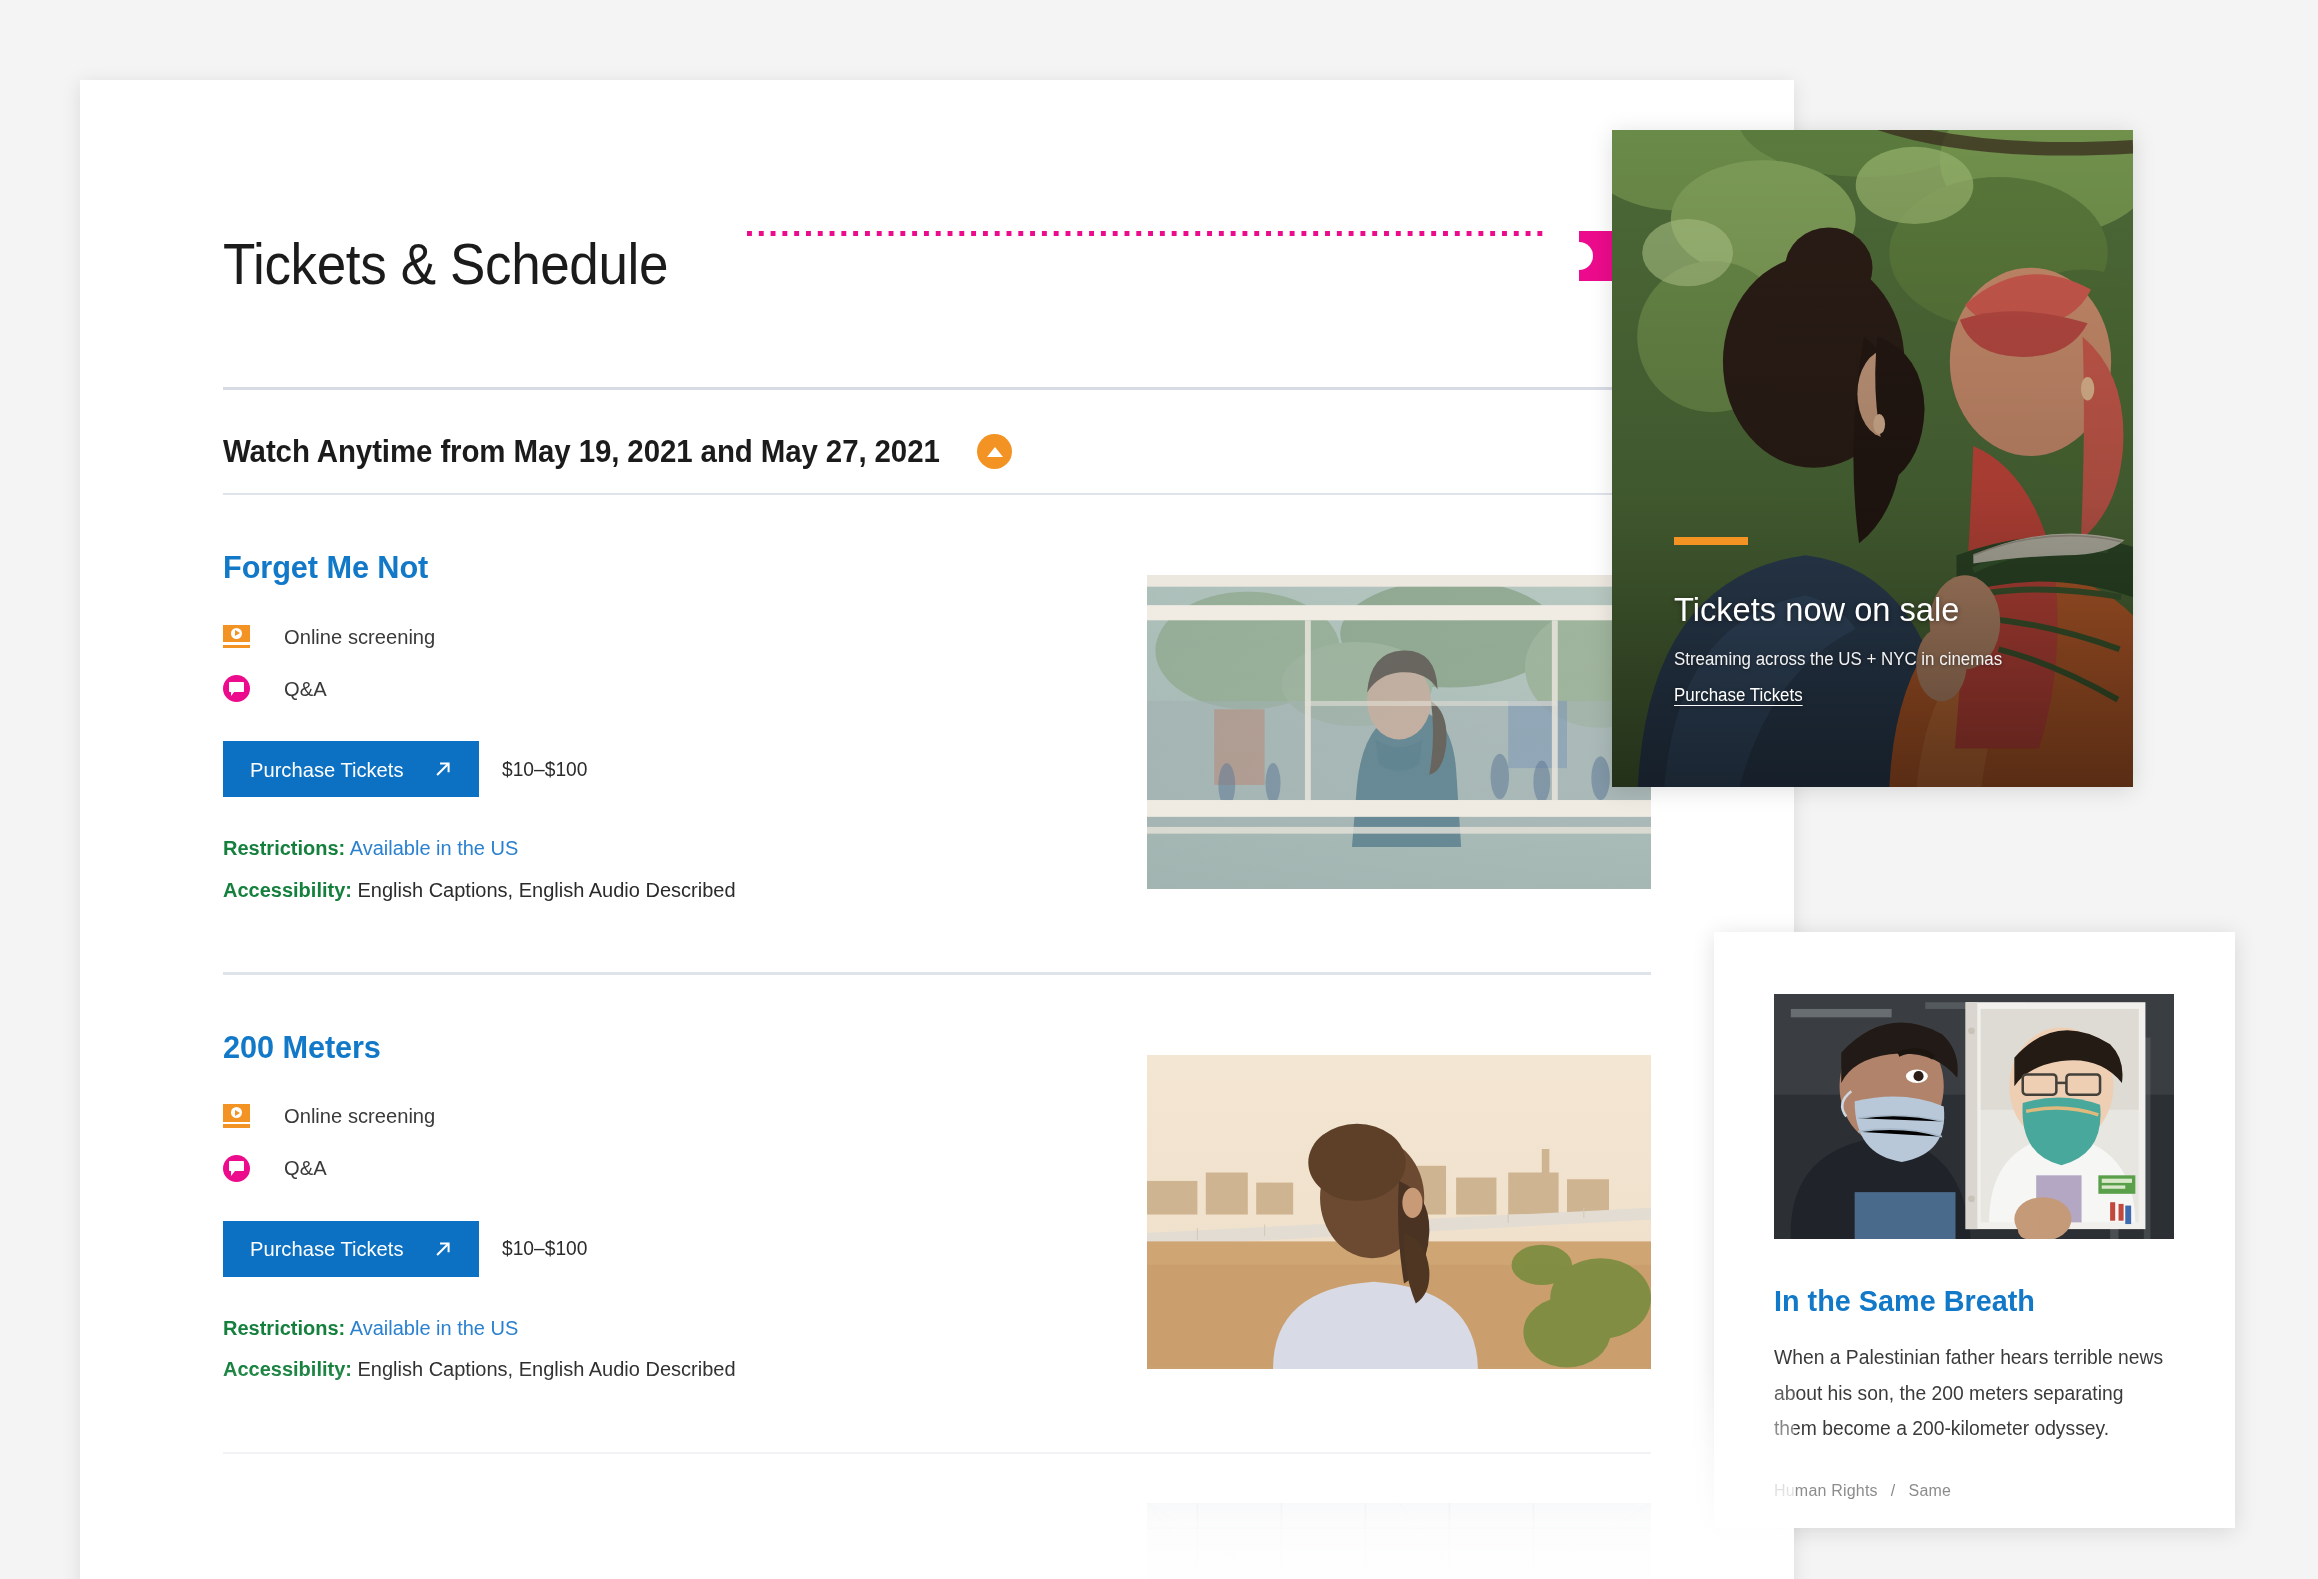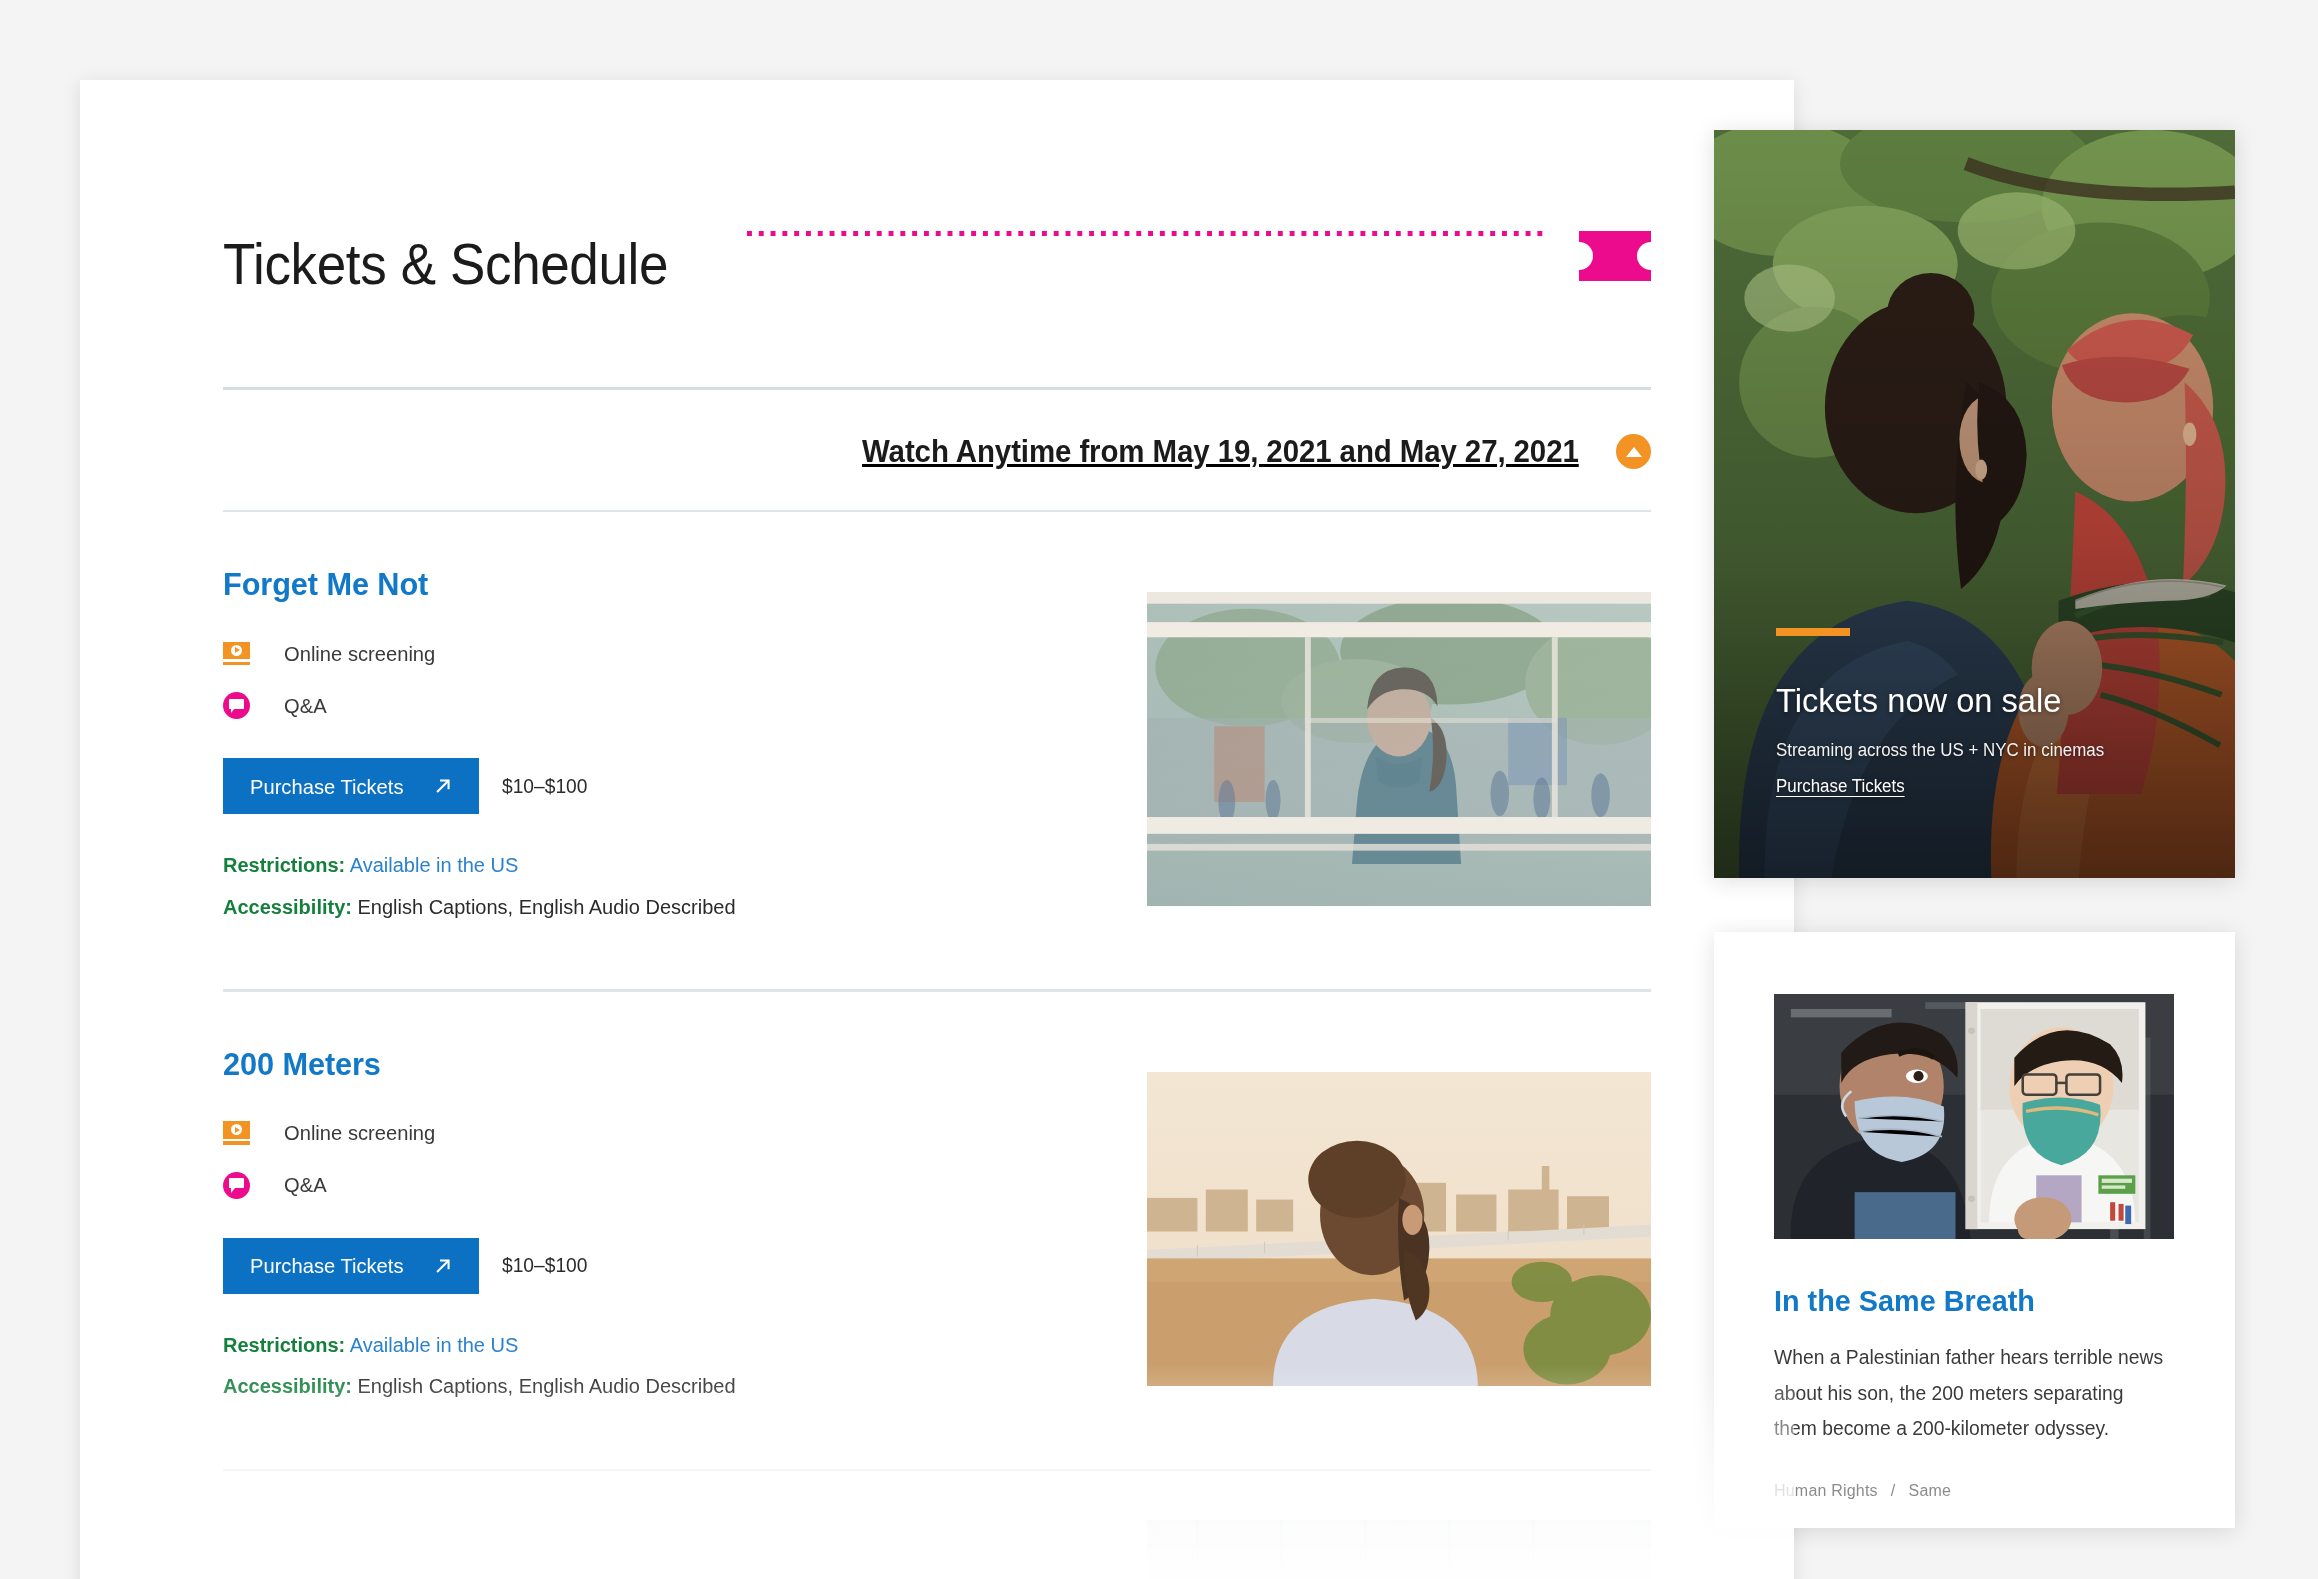--- a/index.html
+++ b/index.html
@@ -81,23 +81,22 @@
   .hr-strong {
     height: 2.5px;
     background: #d7dce4;
     margin-top: 47px;
   }
 
   
   .section-head {
     display: flex;
     align-items: center;
-    justify-content: flex-end;
-    padding: 44px 0 40px 0;
-    text-decoration: underline;
+    justify-content: flex-start;
+    padding: 44px 0 23px 0;
   }
   .section-title {
     font-size: 31px;
     font-weight: 700;
     color: #1b1b1b;
     letter-spacing: -0.1px;
     font-stretch: condensed;
     transform: scaleX(0.95);
     transform-origin: left center;
     white-space: nowrap;
@@ -279,22 +278,22 @@
     left: 0; right: 0; bottom: 0;
     height: 227px;
     pointer-events: none;
     background: linear-gradient(to bottom, rgba(255,255,255,0) 0%, rgba(255,255,255,0.55) 38%, rgba(255,255,255,0.92) 72%, #ffffff 100%);
     z-index: 5;
   }
 
   
   .promo-card {
     position: absolute;
-    left: 1714px; top: 130px;
-    width: 521px; height: 748px;
+    left: 1612px; top: 130px;
+    width: 521px; height: 657px;
     overflow: hidden;
     box-shadow: 0 3.4px 22px rgba(0,0,0,0.13);
     background: #2a2a26;
   }
   .promo-card .photo { position: absolute; inset: 0; }
   .promo-card .photo svg { display: block; width: 100%; height: 100%; }
   .promo-overlay {
     position: absolute;
     left: 0; right: 0; bottom: 0;
     padding: 0 0 81px 62px;

